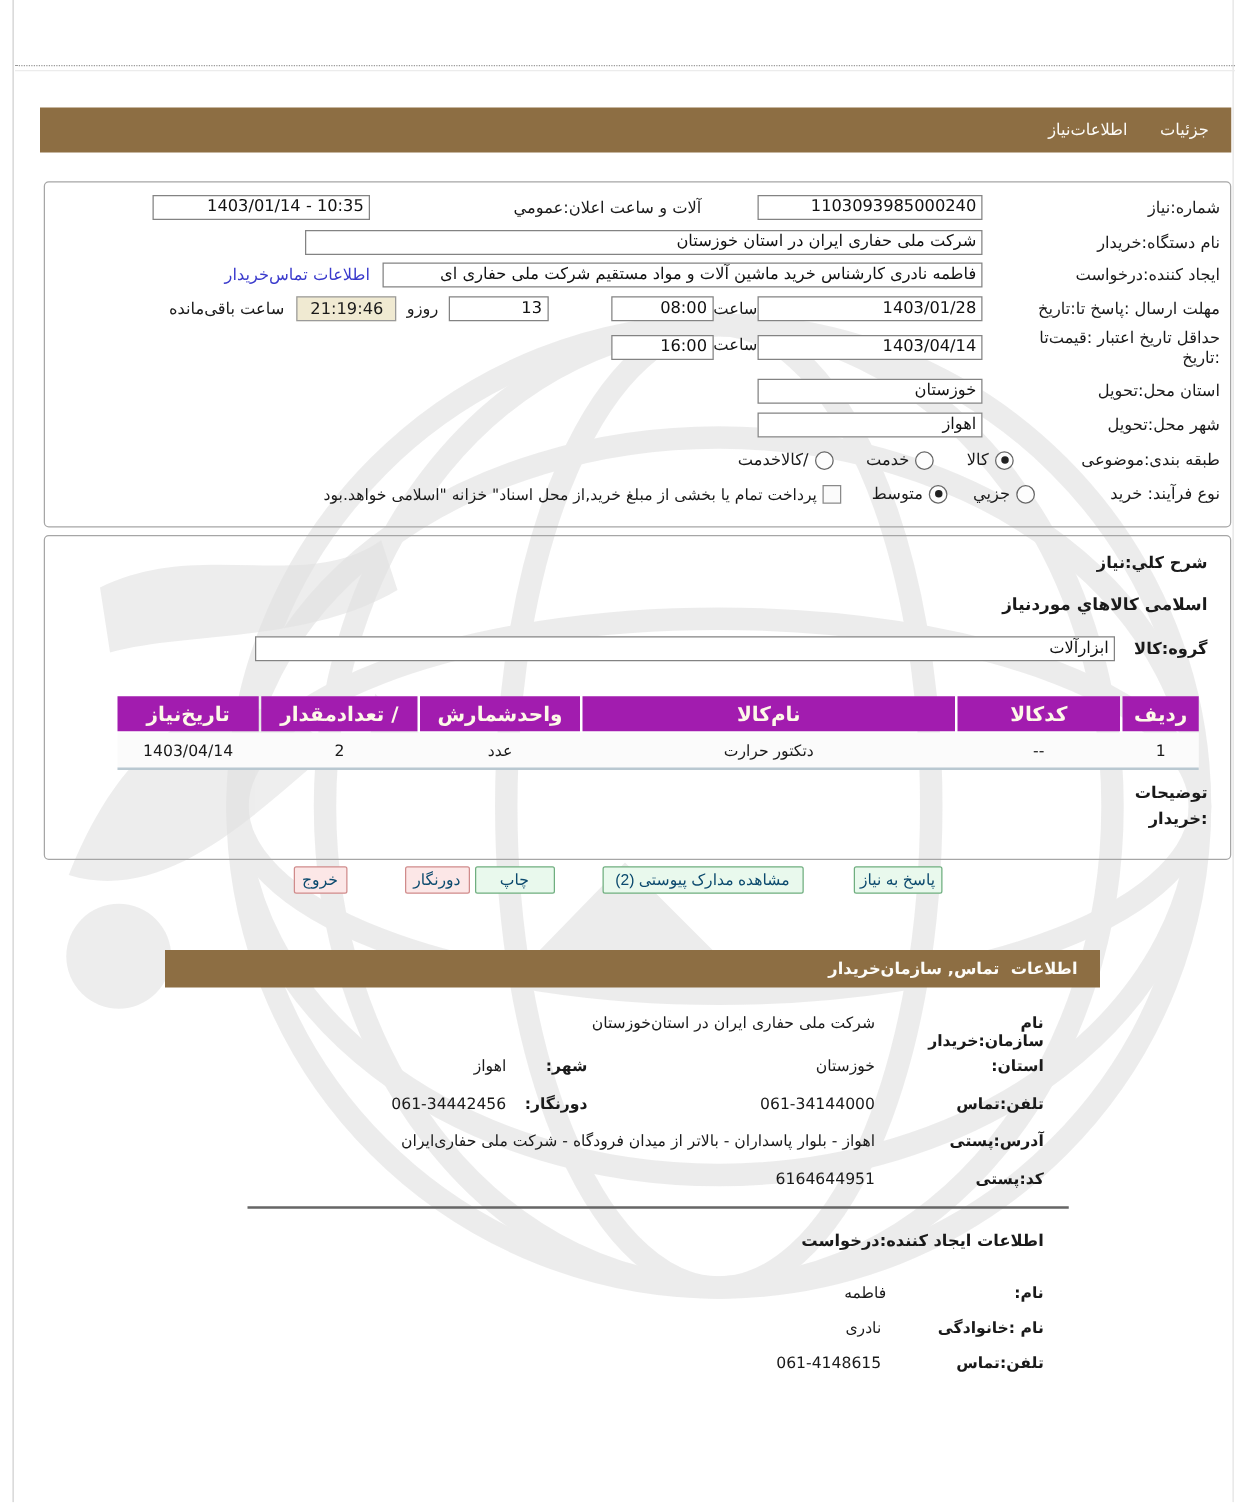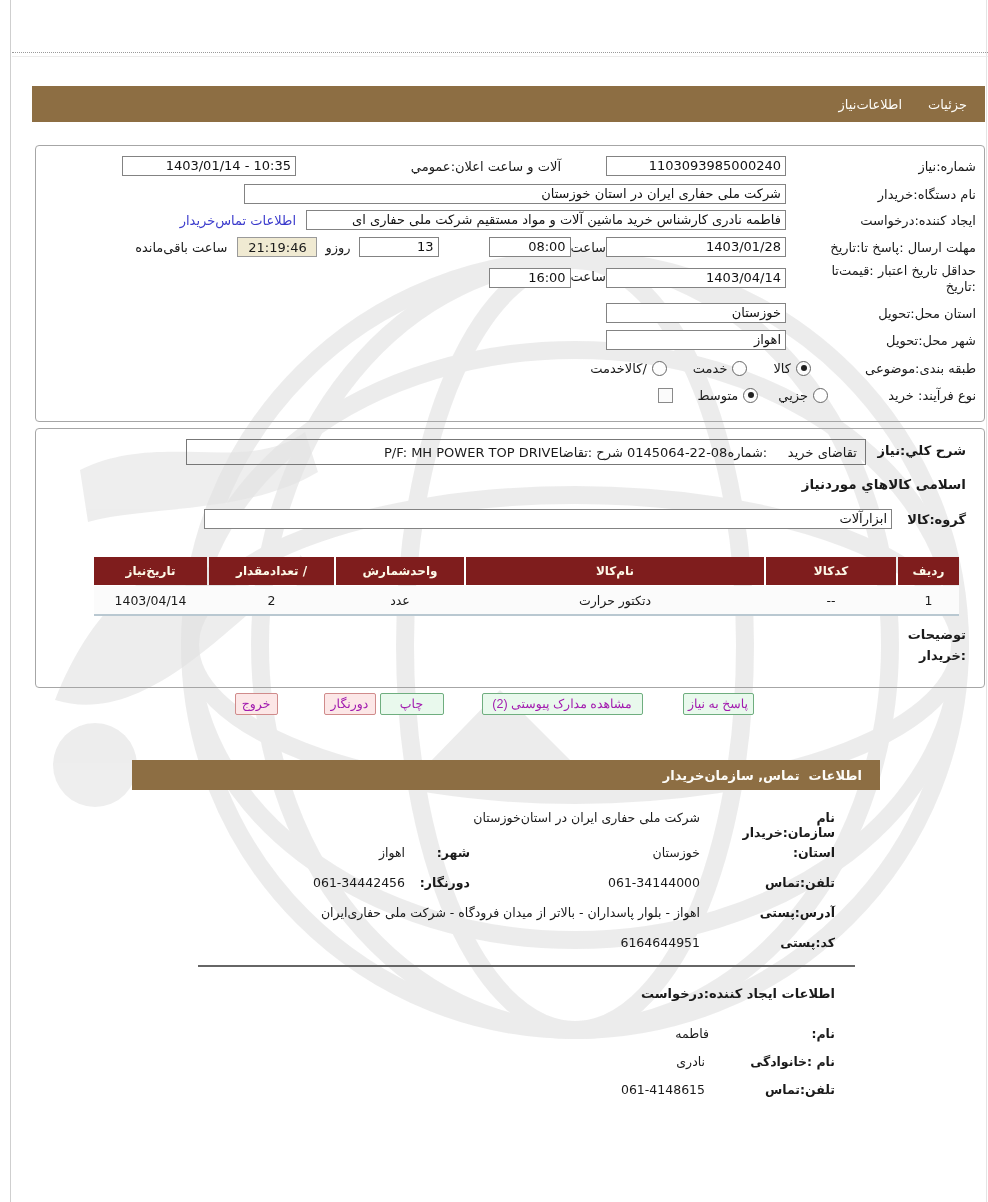--- a/index.html
+++ b/index.html
@@ -49,31 +49,31 @@
   .b2row{position:absolute;right:18px;left:14px;display:flex;align-items:flex-start;}
   .bold{font-weight:bold;}
   .desc-label{width:100px;flex:0 0 auto;padding-top:4px;}
   .desc-box{border:1px solid #777;height:26px;line-height:26px;width:680px;padding:0 8px;
             box-sizing:border-box;white-space:pre;overflow:hidden;}
   .heading{font-weight:bold;font-size:13.5px;}
   .group-label{width:74px;flex:0 0 auto;padding-top:3px;}
   .ginp{width:688px;}
   .gtable{position:absolute;top:128px;right:25px;width:865px;z-index:2;}
   .gthead,.gtrow{display:flex;gap:2px;}
-  .th{background:#7f1d1d;color:#fdf9e8;font-weight:bold;font-size:12px;height:28px;
+  .th{background:#a21caf;color:#fdf9e8;font-weight:bold;font-size:16px;height:28px;
       display:flex;align-items:center;justify-content:center;box-sizing:border-box;}
   .gtrow{background:#fbfbfb;border-bottom:2px solid #b9c8d1;margin-top:1px;}
   .td{height:28px;display:flex;align-items:center;justify-content:center;font-size:12.5px;}
   .c0{width:61px;} .c1{width:130px;} .c2{width:298px;} .c3{width:128px;} .c4{width:125px;} .c5{width:113px;}
   .notes-label{width:95px;flex:0 0 auto;line-height:1.6;padding-top:2px;}
   .notes-box{border:1px solid #555;width:822px;box-sizing:border-box;min-height:46px;
              padding:4px 10px;font-size:12.5px;line-height:1.5;text-align:center;}
   
   .btnrow{top:693px;left:0;right:0;display:flex;justify-content:center;align-items:center;}
-  .btn{height:22px;line-height:20px;text-align:center;font-size:12.5px;color:#a21caf;
+  .btn{height:22px;line-height:20px;text-align:center;font-size:12.5px;color:#0c4a6e;
        box-sizing:border-box;border-radius:2px;cursor:pointer;padding:0 4px;}
   .btn.green{background:#e9f9ed;border:1px solid #6fae7f;}
   .btn.pink{background:#fce7e7;border:1px solid #d08b8b;}
   .b-respond{width:71px;margin-left:40px;} .b-docs{width:161px;margin-left:38px;}
   .b-print{width:64px;margin-left:4px;} .b-back{width:52px;margin-left:46px;} .b-exit{width:43px;}
   
   .contact{top:800px;right:108px;width:730px;height:400px;}
   .crow{position:absolute;right:45px;left:10px;display:flex;align-items:flex-start;font-size:12.5px;}
   .clabel{width:115px;flex:0 0 auto;font-weight:bold;}
   .cval{margin-right:20px;}
@@ -175,28 +175,28 @@
       <span class="rlabel">/کالاخدمت</span>
     </div>
 
     <div class="frow" style="top:238px;">
       <span class="flabel" style="width:140px;">نوع فرآیند: خرید</span>
       <span class="radio gap8" data-on="0"></span>
       <span class="rlabel">جزيي</span>
       <span class="radio gap20" data-on="1"></span>
       <span class="rlabel">متوسط</span>
       <span class="checkbox gap24" data-on="0"></span>
+      <span class="rlabel smalltxt">پرداخت تمام یا بخشی از مبلغ خرید,از محل اسناد" خزانه "اسلامی خواهد.بود</span>
     </div>
   </div>
 
   <div class="layer box box2">
 
     <div class="b2row" style="top:10px;">
       <span class="desc-label bold">شرح کلي:نیاز</span>
-      <span class="desc-box">تقاضای خرید     :شماره08-22-0145064 شرح :تقاضاP/F: MH POWER TOP DRIVE</span>
     </div>
 
     <div class="b2row" style="top:47px;">
       <span class="heading">اسلامی کالاهاي موردنیاز</span>
     </div>
 
     <div class="b2row" style="top:80px;">
       <span class="group-label bold">گروه:کالا</span>
       <input class="inp ginp" readonly="" value="ابزارآلات" style="">
     </div>

